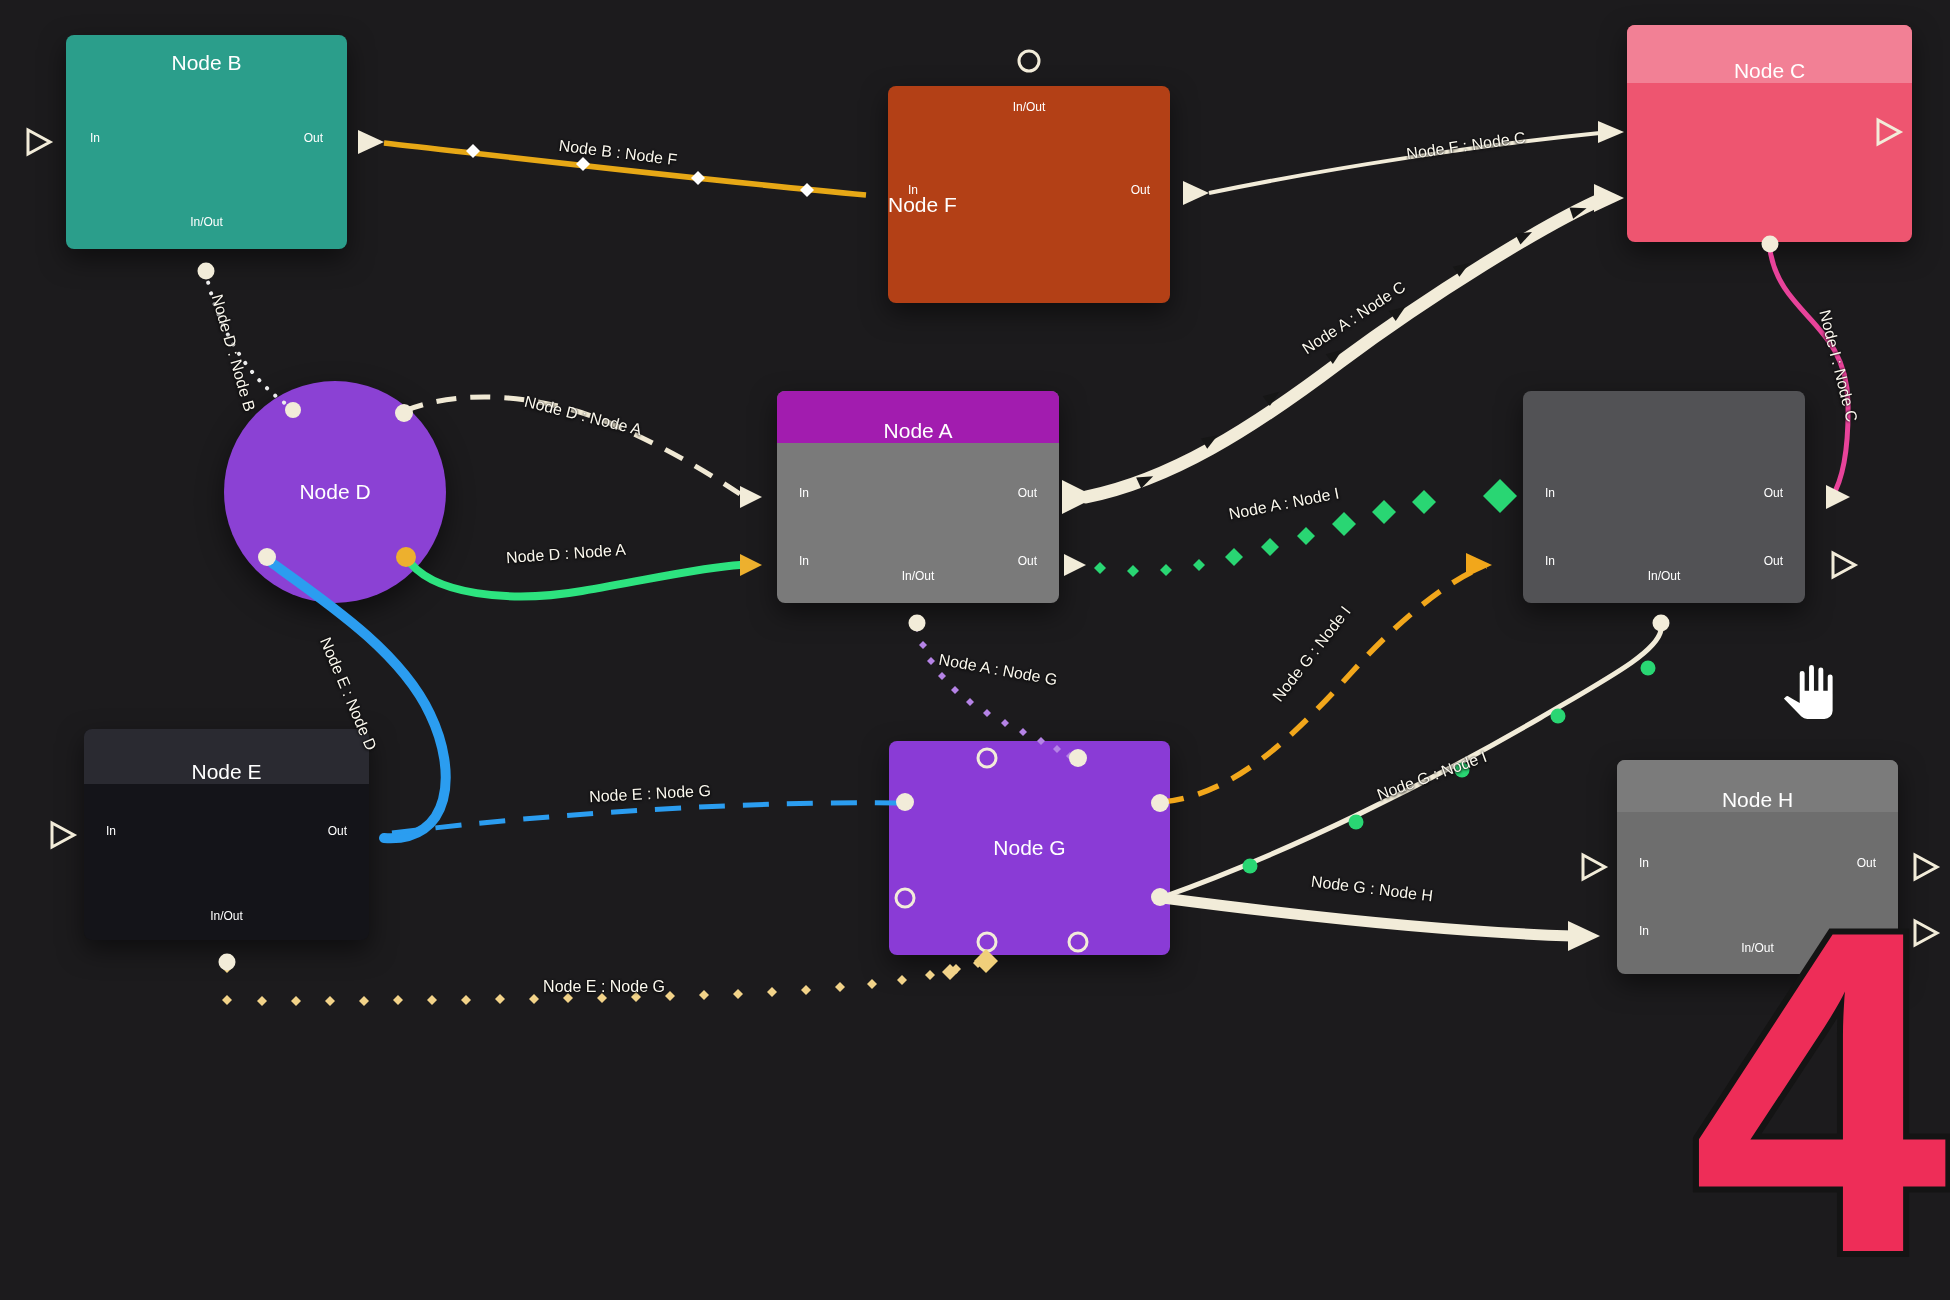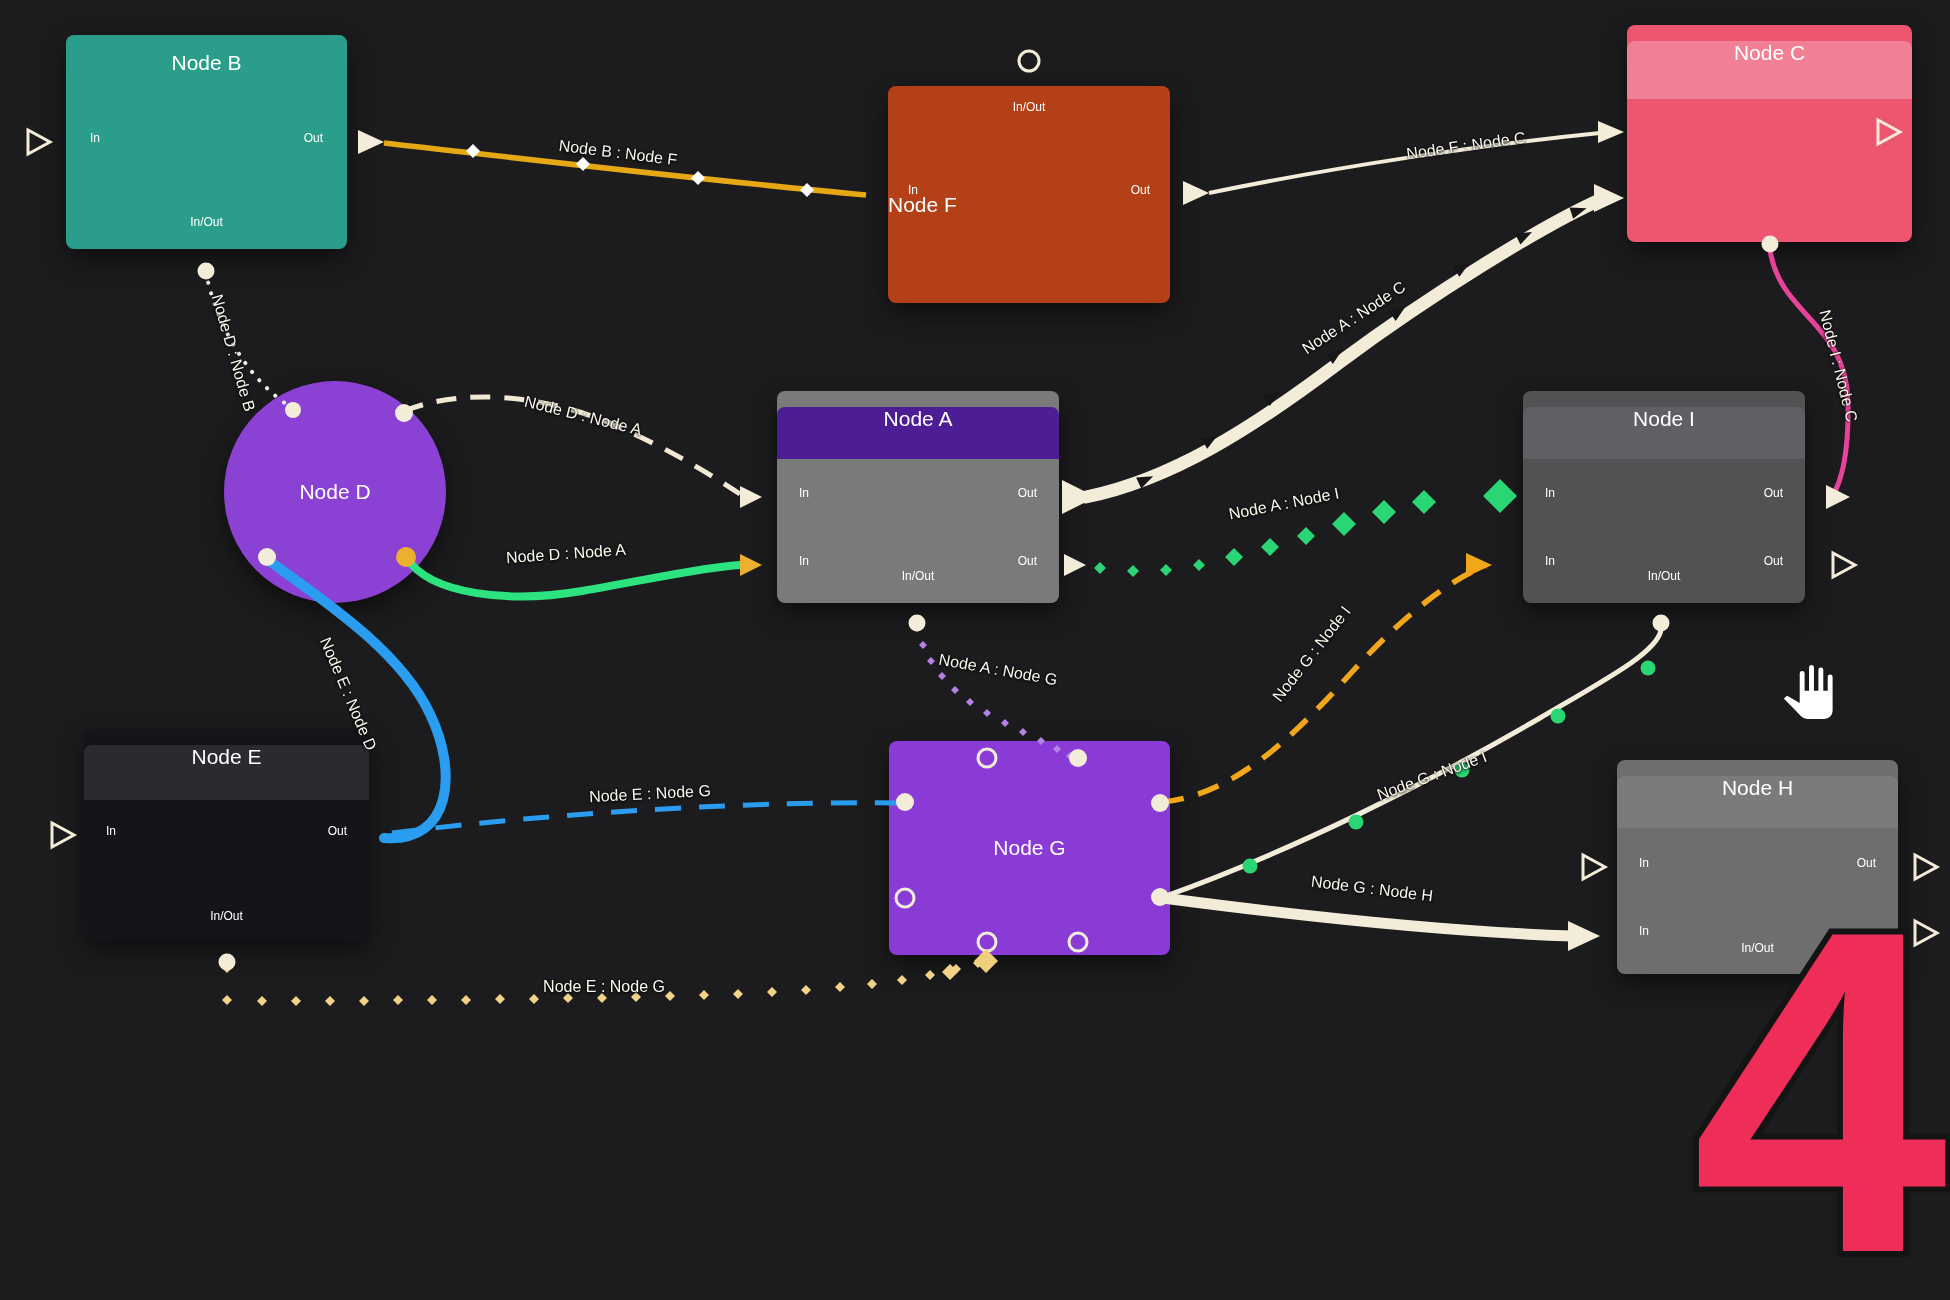--- a/index.html
+++ b/index.html
@@ -1,19 +1,19 @@
 <!DOCTYPE html>
 <html><head>
 <meta charset="utf-8">
 <style>
   *{margin:0;padding:0;box-sizing:border-box}
   html,body{width:1950px;height:1300px;overflow:hidden;background:#1c1b1d;font-family:"Liberation Sans",sans-serif}
   #canvas{position:relative;width:1658px;height:1300px;background:#1c1b1d}
   .node{position:absolute;border-radius:8px;box-shadow:0 10px 26px rgba(0,0,0,.5);color:#fff;z-index:10}
-  .hdr{position:absolute;top:16px;left:0;right:0;border-radius:8px 8px 0 0;display:flex;align-items:flex-start;justify-content:center}
+  .hdr{position:absolute;top:0;left:0;right:0;border-radius:8px 8px 0 0;display:flex;align-items:flex-end;justify-content:center}
   .ntitle{font-size:21px;color:#fff}
   .plabel{position:absolute;font-size:12px;color:#fff}
   .center-title{display:flex;align-items:center;justify-content:center}
   #wires{position:absolute;left:0;top:0;z-index:15;pointer-events:none}
   .wlabel{position:absolute;z-index:20;font-size:16px;color:#fbf8ee;white-space:nowrap;
           text-shadow:0 1px 3px rgba(0,0,0,.95),0 0 2px rgba(0,0,0,.75)}
   #hand{position:absolute;left:1780px;top:664px;z-index:28}
   #banner{position:absolute;left:33px;top:1022px;width:1884px;height:264px;background:#000;border-radius:26px;z-index:30}
   #banner-title{position:absolute;left:42px;top:4px;font-size:138px;font-weight:900;color:#ffd414;letter-spacing:6px;
                 transform:scaleX(1.12);transform-origin:left center;-webkit-text-stroke:5px #ffd414;white-space:nowrap}
@@ -45,34 +45,31 @@
     <div class="hdr" style="height:58px;background:#f28095">
       <span class="ntitle">Node C</span>
     </div>
   </div>
 
   <div class="node center-title" style="left:224px;top:381px;width:222px;height:222px;border-radius:50%;background:#8b41d4">
     <span class="ntitle">Node D</span>
   </div>
 
   <div class="node" style="left:777px;top:391px;width:282px;height:212px;background:#7a7a7a">
-    <div class="hdr" style="height:52px;background:#4c1d95">
+    <div class="hdr" style="height:52px;background:#a21caf">
       <span class="ntitle">Node A</span>
     </div>
     <span class="plabel" style="left:22px;top:95px">In</span>
     <span class="plabel" style="right:22px;top:95px">Out</span>
     <span class="plabel" style="left:22px;top:163px">In</span>
     <span class="plabel" style="left:0;right:0;top:178px;text-align:center">In/Out</span>
     <span class="plabel" style="right:22px;top:163px">Out</span>
   </div>
 
   <div class="node" style="left:1523px;top:391px;width:282px;height:212px;background:#525255">
-    <div class="hdr" style="height:52px;background:#606064">
-      <span class="ntitle">Node I</span>
-    </div>
     <span class="plabel" style="left:22px;top:95px">In</span>
     <span class="plabel" style="right:22px;top:95px">Out</span>
     <span class="plabel" style="left:22px;top:163px">In</span>
     <span class="plabel" style="left:0;right:0;top:178px;text-align:center">In/Out</span>
     <span class="plabel" style="right:22px;top:163px">Out</span>
   </div>
 
   <div class="node" style="left:84px;top:729px;width:285px;height:211px;background:#141419">
     <div class="hdr" style="height:55px;background:#2a2a31">
       <span class="ntitle">Node E</span>

